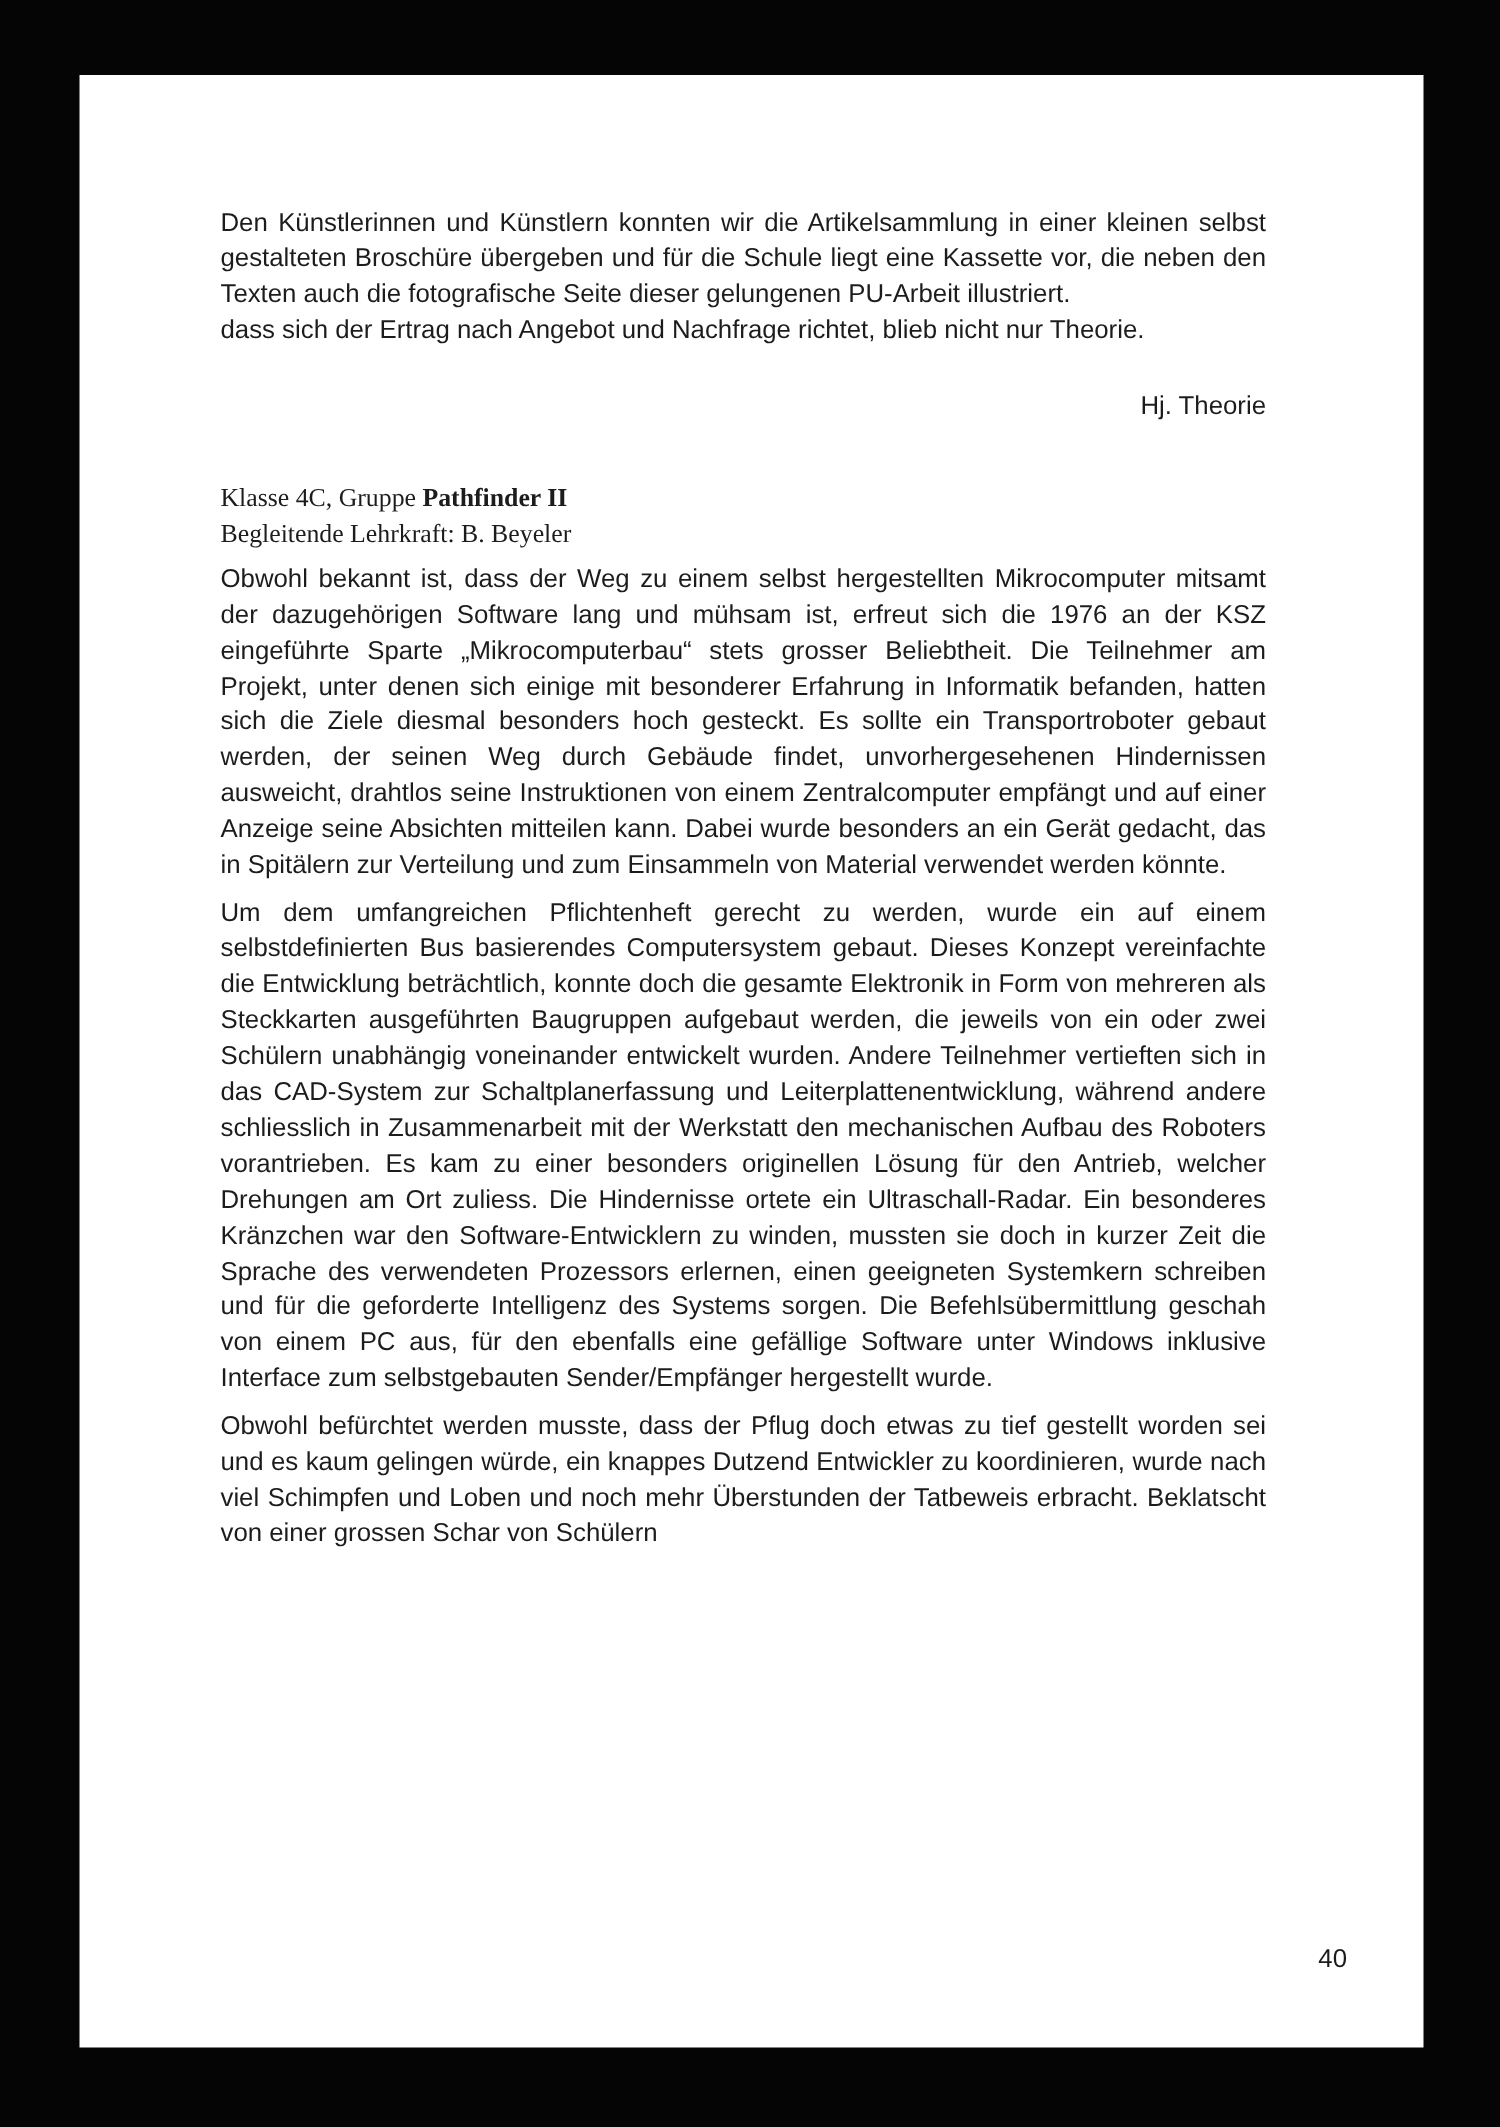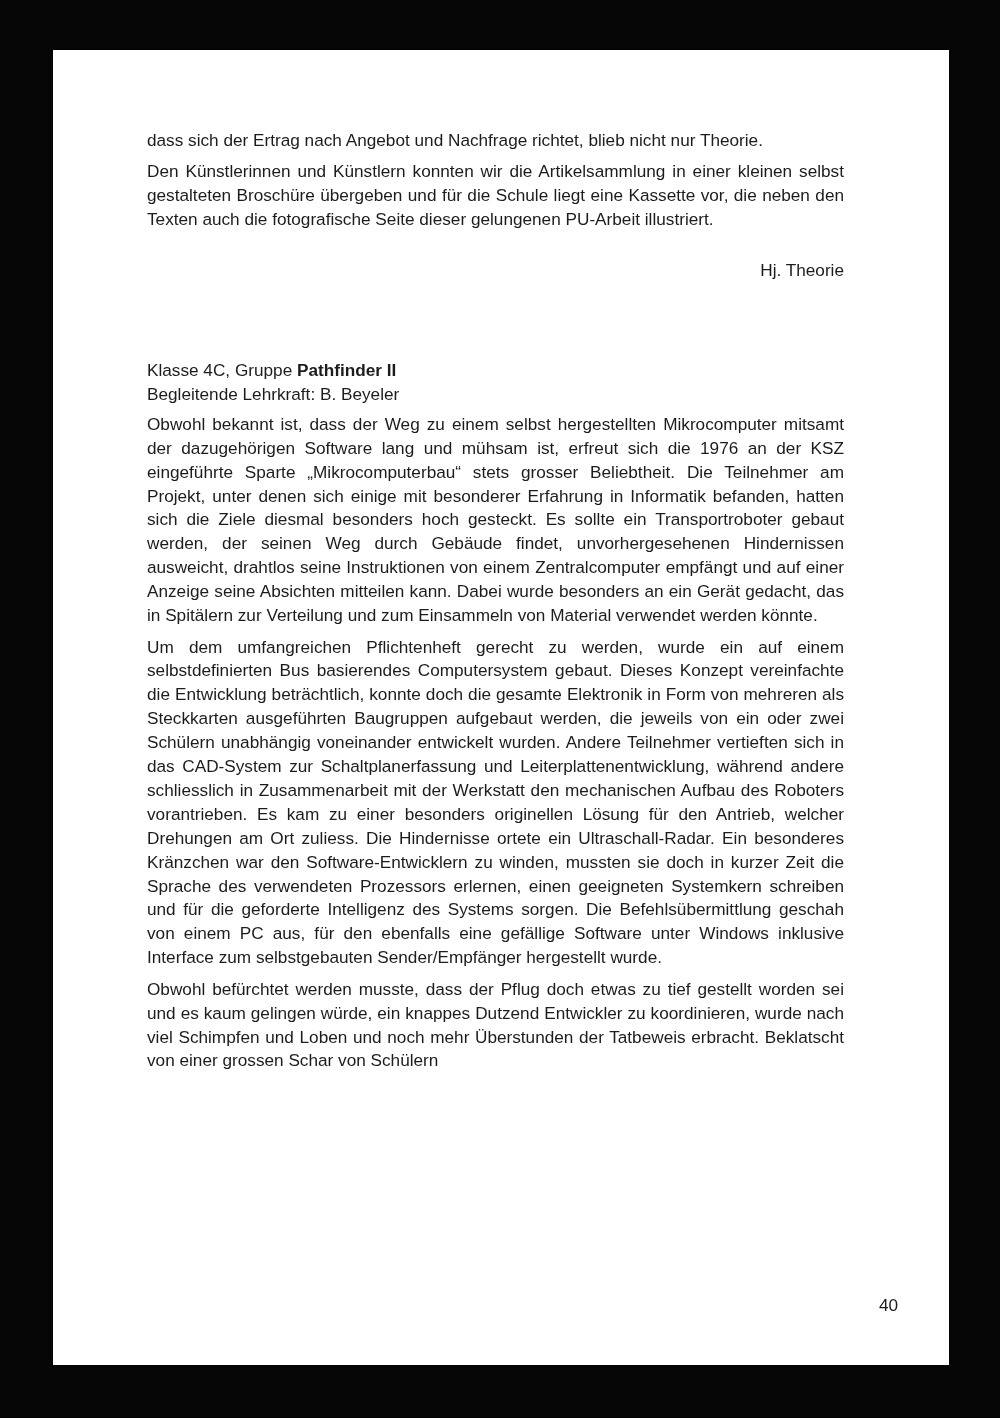--- a/index.html
+++ b/index.html
@@ -35,43 +35,44 @@
       margin: 0;
       text-align: justify;
       hyphens: manual;
     }
     .gap { margin-top: 7.5px; }
     .signature {
       text-align: right;
       margin-top: 27px;
     }
     .section-header {
-      margin-top: 76px;
+      margin-top: 37px;
+      font-family: Liberation Serif, serif;
     }
     .section-header .line { display: block; }
     .bold { font-weight: bold; }
     .after-header { margin-top: 6px; }
     .page-number {
       position: absolute;
       left: 769px;
       top: 1243px;
       width: 76px;
       text-align: right;
       font-size: 17.2px;
       line-height: 24px;
     }
   </style>
 </head>
 <body>
 
 <div class="page">
   <div class="content">
 
+    <p class="para gap">Den Künstlerinnen und Künstlern konnten wir die Artikelsammlung in einer klei­nen selbst gestalteten Broschüre übergeben und für die Schule liegt eine Kas­sette vor, die neben den Texten auch die fotografische Seite dieser gelungenen PU-Arbeit illustriert.</p>
     <p class="para">dass sich der Ertrag nach Angebot und Nachfrage richtet, blieb nicht nur Theorie.</p>
-    <p class="para gap">Den Künstlerinnen und Künstlern konnten wir die Artikelsammlung in einer klei­nen selbst gestalteten Broschüre übergeben und für die Schule liegt eine Kas­sette vor, die neben den Texten auch die fotografische Seite dieser gelungenen PU-Arbeit illustriert.</p>
 
     <p class="para signature">Hj. Theorie</p>
 
     <div class="section-header">
       <span class="line"><span>Klasse 4C, Gruppe </span><span class="bold">Pathfinder II</span></span>
       <span class="line">Begleitende Lehrkraft: B. Beyeler</span>
     </div>
 
     <p class="para after-header">Obwohl bekannt ist, dass der Weg zu einem selbst hergestellten Mikrocompu­ter mitsamt der dazugehörigen Software lang und mühsam ist, erfreut sich die 1976 an der KSZ eingeführte Sparte „Mikrocomputerbau“ stets grosser Beliebt­heit. Die Teilnehmer am Projekt, unter denen sich einige mit besonderer Erfah­rung in Informatik befanden, hatten sich die Ziele diesmal besonders hoch ge­steckt. Es sollte ein Transportroboter gebaut werden, der seinen Weg durch Gebäude findet, unvorhergesehenen Hindernissen ausweicht, drahtlos seine Instruktionen von einem Zentralcomputer empfängt und auf einer Anzeige seine Absichten mitteilen kann. Dabei wurde besonders an ein Gerät gedacht, das in Spitälern zur Verteilung und zum Einsammeln von Material verwendet werden könnte.</p>
     <p class="para gap">Um dem umfangreichen Pflichtenheft gerecht zu werden, wurde ein auf einem selbstdefinierten Bus basierendes Computersystem gebaut. Dieses Konzept vereinfachte die Entwicklung beträchtlich, konnte doch die gesamte Elektronik in Form von mehreren als Steckkarten ausgeführten Baugruppen aufgebaut werden, die jeweils von ein oder zwei Schülern unabhängig voneinander ent­wickelt wurden. Andere Teilnehmer vertieften sich in das CAD-System zur Schaltplanerfassung und Leiterplattenentwicklung, während andere schliesslich in Zusammenarbeit mit der Werkstatt den mechanischen Aufbau des Roboters vorantrieben. Es kam zu einer besonders originellen Lösung für den Antrieb, welcher Drehungen am Ort zuliess. Die Hindernisse ortete ein Ultraschall-Ra­dar. Ein besonderes Kränzchen war den Software-Entwicklern zu winden, mussten sie doch in kurzer Zeit die Sprache des verwendeten Prozessors er­lernen, einen geeigneten Systemkern schreiben und für die geforderte Intelli­genz des Systems sorgen. Die Befehlsübermittlung geschah von einem PC aus, für den ebenfalls eine gefällige Software unter Windows inklusive Interface zum selbstgebauten Sender/Empfänger hergestellt wurde.</p>

